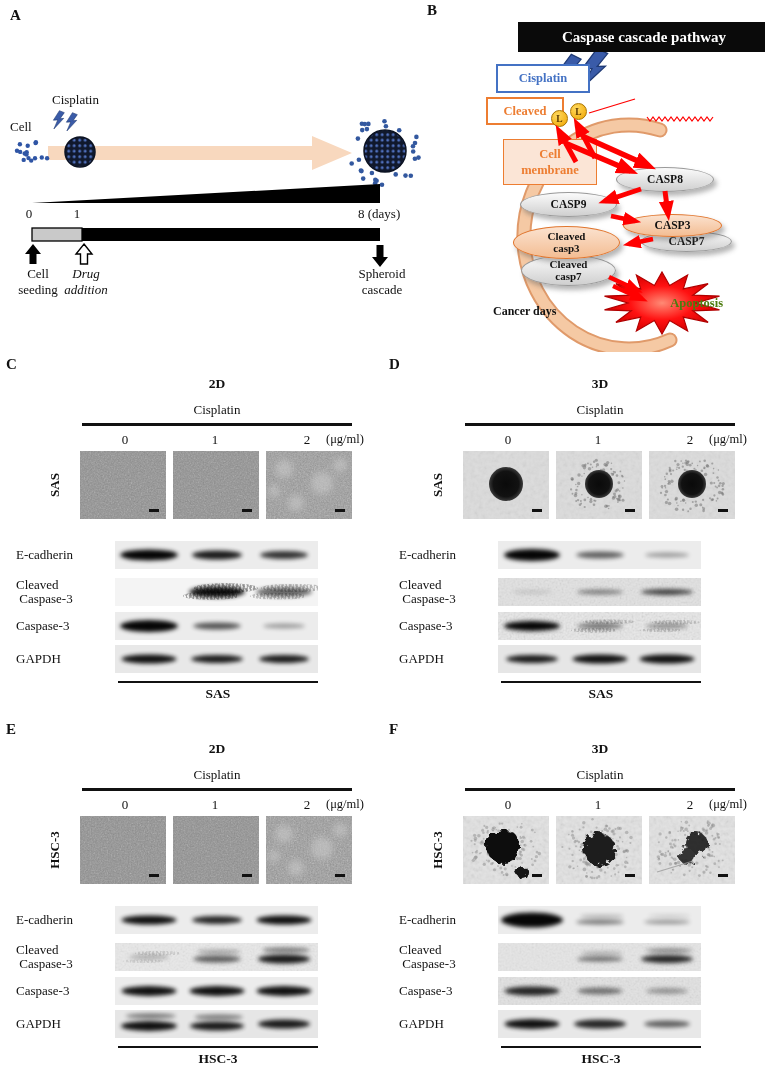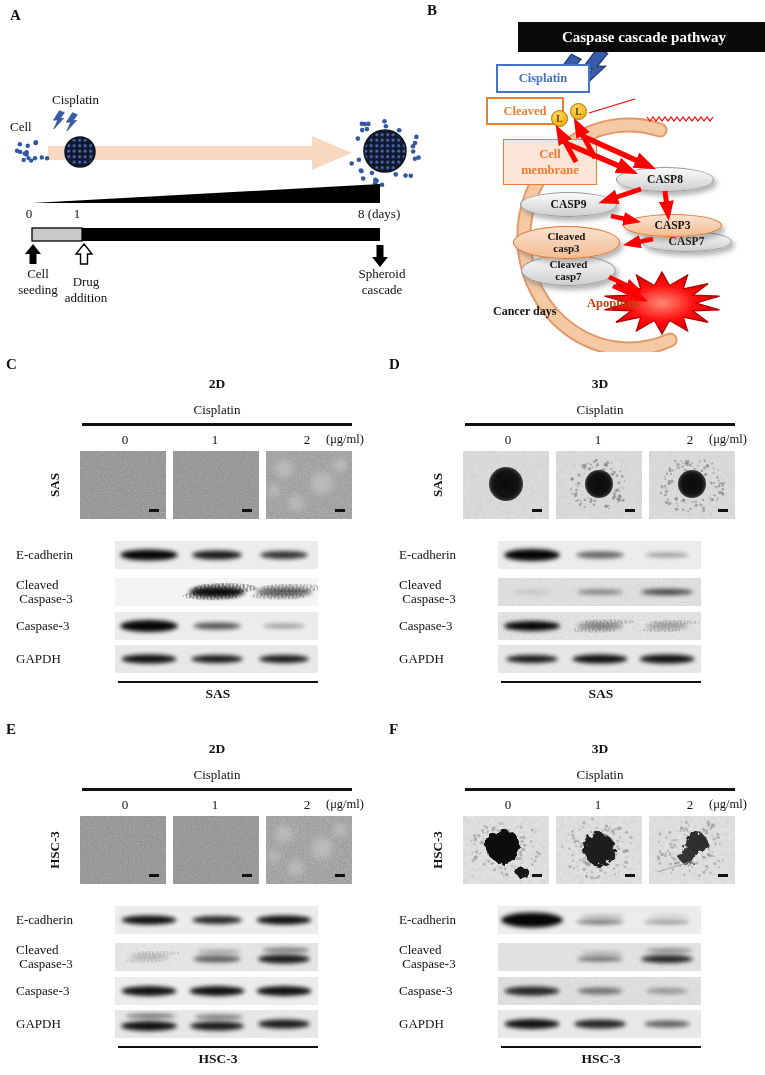--- a/index.html
+++ b/index.html
@@ -30,22 +30,22 @@
   .l-circle{position:absolute;z-index:1;width:15px;height:15px;border-radius:50%;
             background:radial-gradient(circle at 35% 30%,#ffd95e,#f0a500);border:1.5px solid #a87300;
             color:#5c3a00;font-size:9.5px;font-weight:bold;display:flex;align-items:center;justify-content:center;}
   .ellipse{position:absolute;z-index:1;border-radius:50%;display:flex;align-items:center;justify-content:center;
            font-weight:bold;font-size:11.5px;text-align:center;line-height:1.05;white-space:pre;}
   .e-gray{background:linear-gradient(180deg,#fbfbfb,#cfcfcf);border:1.5px solid #9a9a9a;
           box-shadow:3px 4px 5px rgba(90,90,90,.45);}
   .e-orange{background:linear-gradient(180deg,#fbe2cf,#f3bd93);border:1.5px solid #e0762f;
             box-shadow:3px 4px 5px rgba(90,90,90,.45);}
   .b-cancer{position:absolute;z-index:1;left:68px;top:304px;font-weight:bold;font-size:12px;}
-  .apop-text{position:absolute;z-index:3;left:162px;top:296px;width:120px;text-align:left;
-             font-weight:bold;font-size:12.5px;color:#c2410c;}
+  .apop-text{position:absolute;z-index:3;left:178px;top:296px;width:120px;text-align:right;
+             font-weight:bold;font-size:12.5px;color:#4d7c0f;}
 
   
   .bp{position:absolute;width:385px;height:362px;}
   .bp .p-letter{position:absolute;left:6px;top:8px;font-weight:bold;font-size:15px;}
   .bp .p-dim{position:absolute;left:82px;top:28px;width:270px;text-align:center;font-weight:bold;font-size:13.5px;}
   .bp .p-drug{position:absolute;left:82px;top:54px;width:270px;text-align:center;font-size:13px;}
   .bp .p-rule{position:absolute;left:82px;top:75px;width:270px;height:2.5px;background:#111;}
   .bp .dose{position:absolute;top:84px;width:44px;text-align:center;font-size:13px;}
   .bp .d0{left:103px;} .bp .d1{left:193px;} .bp .d2{left:285px;}
   .bp .unit{position:absolute;top:84px;left:326px;font-size:12.5px;}
@@ -150,21 +150,21 @@
       <path d="M380,267 l8,-10 l-4.5,0 l0,-12 l-7,0 l0,12 l-4.5,0 Z" fill="#000"></path>
     </svg>
     <div class="abs panel-letter" style="left:10px;top:7px">A</div>
     <div class="a-lab" style="left:52px;top:92px">Cisplatin</div>
     <div class="a-lab" style="left:10px;top:119px">Cell</div>
     <div class="a-lab" style="left:22px;top:206px;width:14px;text-align:center">0</div>
     <div class="a-lab" style="left:70px;top:206px;width:14px;text-align:center">1</div>
     <div class="a-lab" style="left:358px;top:206px">8 (days)</div>
     <div class="a-lab a-center" style="left: 8px; top: 266px; width: 60px; white-space: pre;">Cell
 seeding</div>
-    <div class="a-lab a-center" style="left: 56px; top: 274px; width: 60px; white-space: pre;">Drug
+    <div class="a-lab a-center" style="left: 56px; top: 266px; width: 60px; white-space: pre; font-style: italic;">Drug
 addition</div>
     <div class="a-lab a-center" style="left: 345px; top: 266px; width: 74px; white-space: pre;">Spheroid
 cascade</div>
   </div>
 
   <div class="abs" id="panelB">
     <svg id="b-under" width="340" height="352" viewBox="0 0 340 352">
 
       <path d="M 235 130 A 105 112 0 1 0 245 340" fill="none" stroke="#E09A6A" stroke-width="15" stroke-linecap="round"></path>
       <path d="M 235 130 A 105 112 0 1 0 245 340" fill="none" stroke="#F5C9A4" stroke-width="11" stroke-linecap="round"></path>

